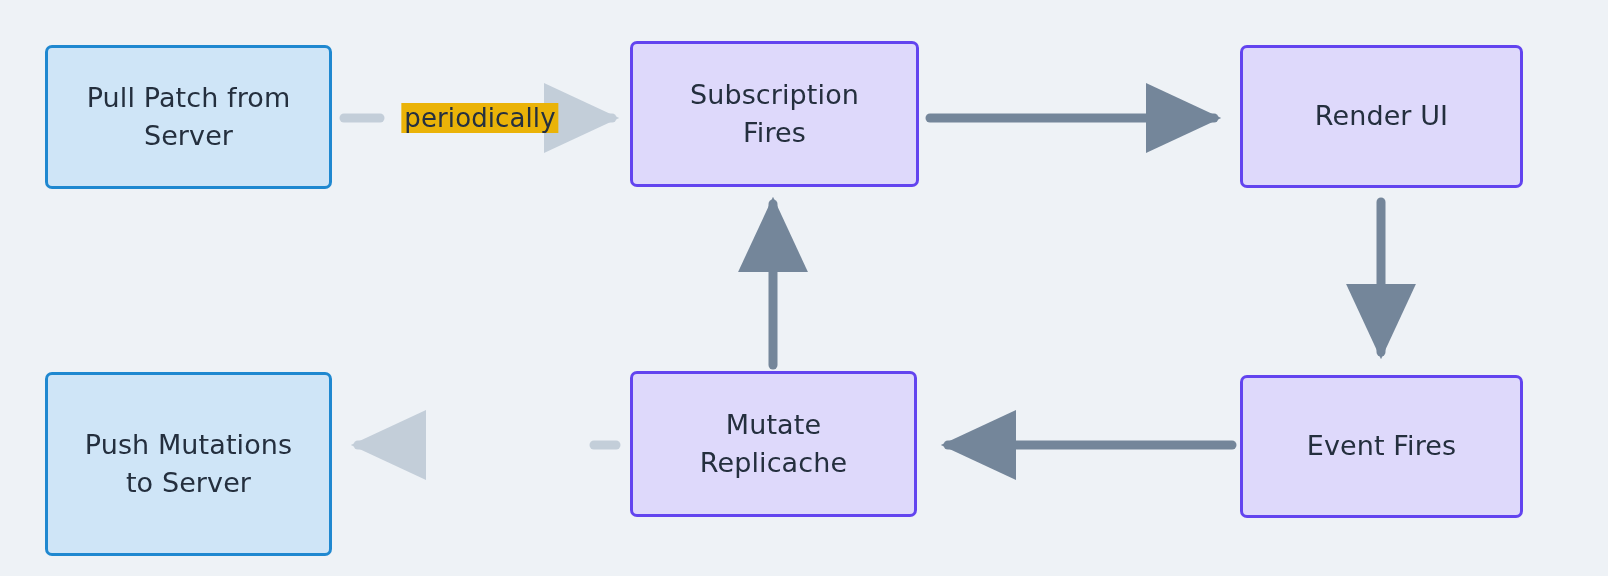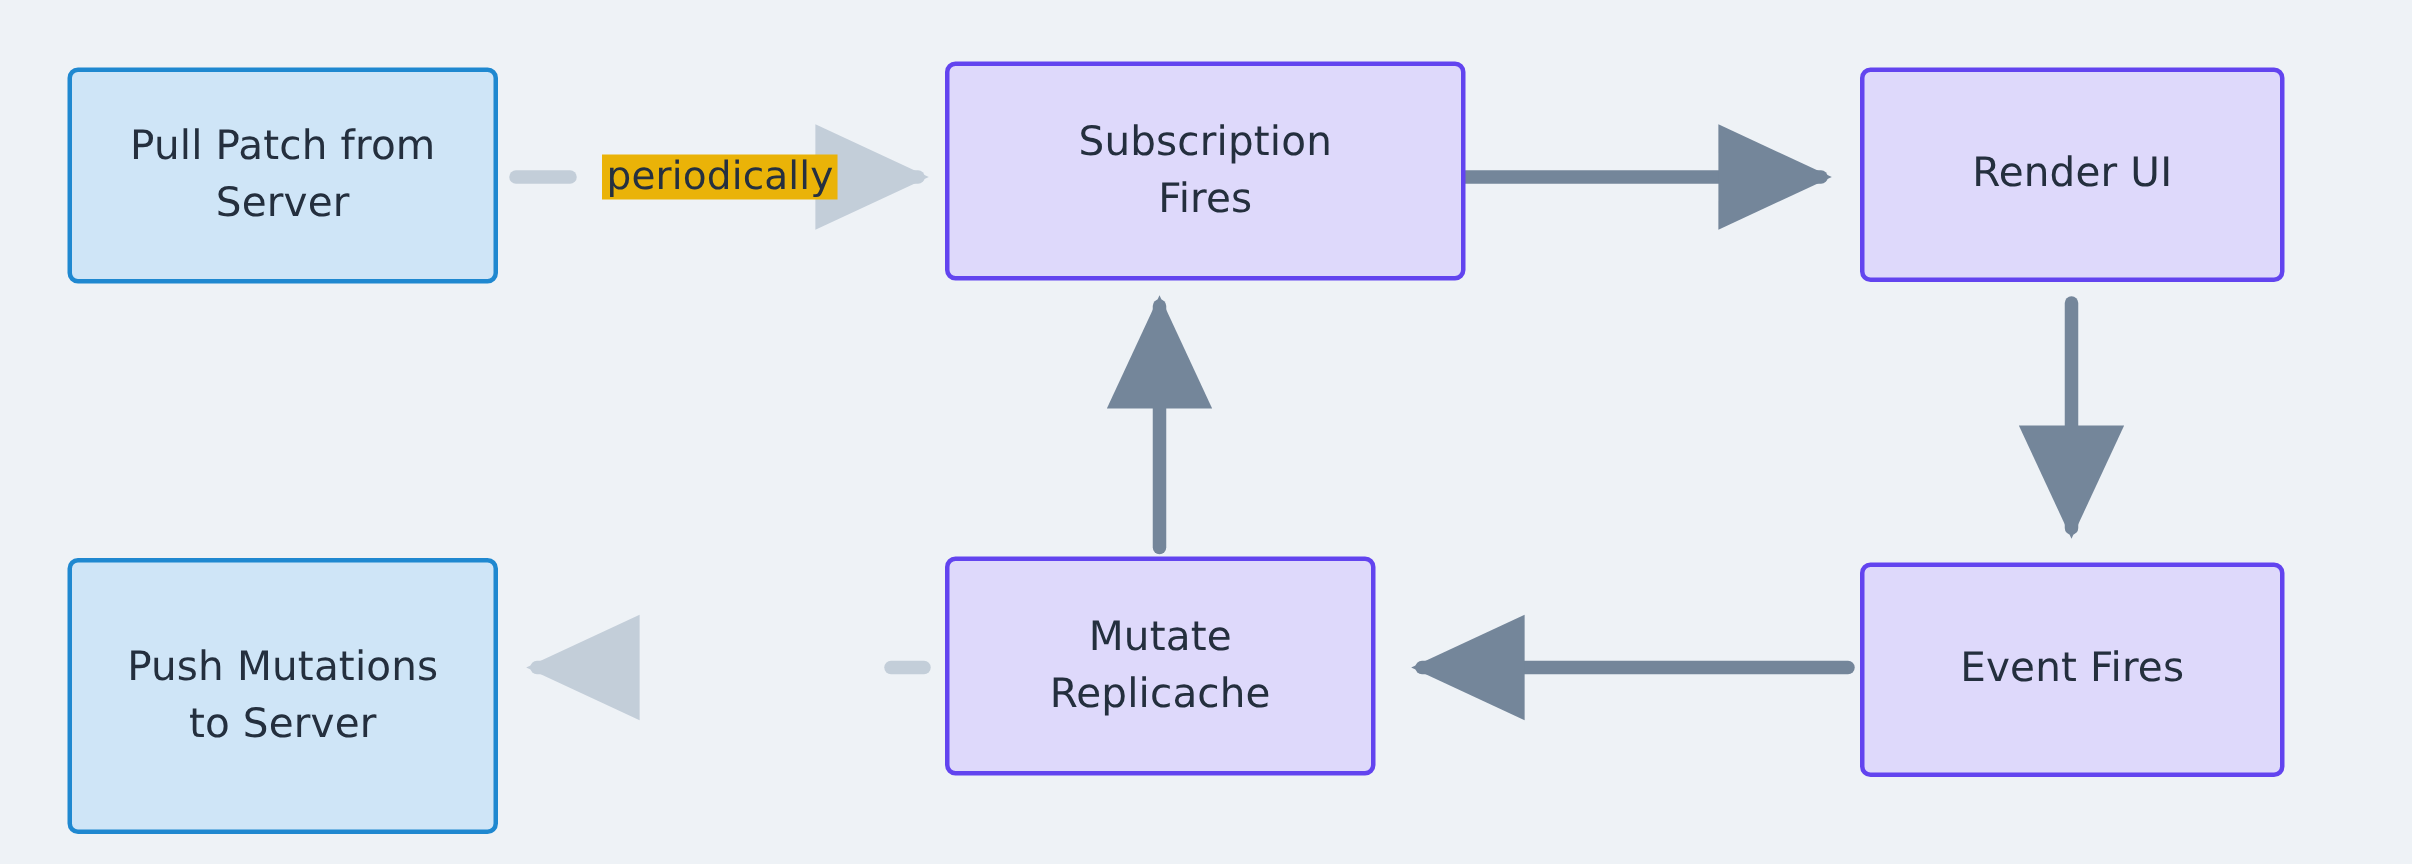--- a/index.html
+++ b/index.html
@@ -94,21 +94,21 @@
       <line x1="616" y1="445" x2="594" y2="445" stroke="#c3ced9" stroke-width="9" stroke-linecap="round"></line>
       <line x1="382" y1="445" x2="358" y2="445" stroke="#c3ced9" stroke-width="9" stroke-linecap="round" marker-end="url(#arrow-light)"></line>
     </g>
   </svg>
 
   <div class="node blue" style="left:45px; top:45px; width:287px; height:144px;">
     <span>Pull Patch from
 Server</span>
   </div>
 
-  <div class="node purple" style="left:630px; top:41px; width:347px; height:146px;">
+  <div class="node purple" style="left:630px; top:41px; width:289px; height:146px;">
     <span>Subscription
 Fires</span>
   </div>
 
   <div class="node purple" style="left:1240px; top:45px; width:283px; height:143px;text-align:center;">
     <span>Render UI</span>
   </div>
 
   <div class="node blue" style="left:45px; top:372px; width:287px; height:184px;">
     <span>Push Mutations

